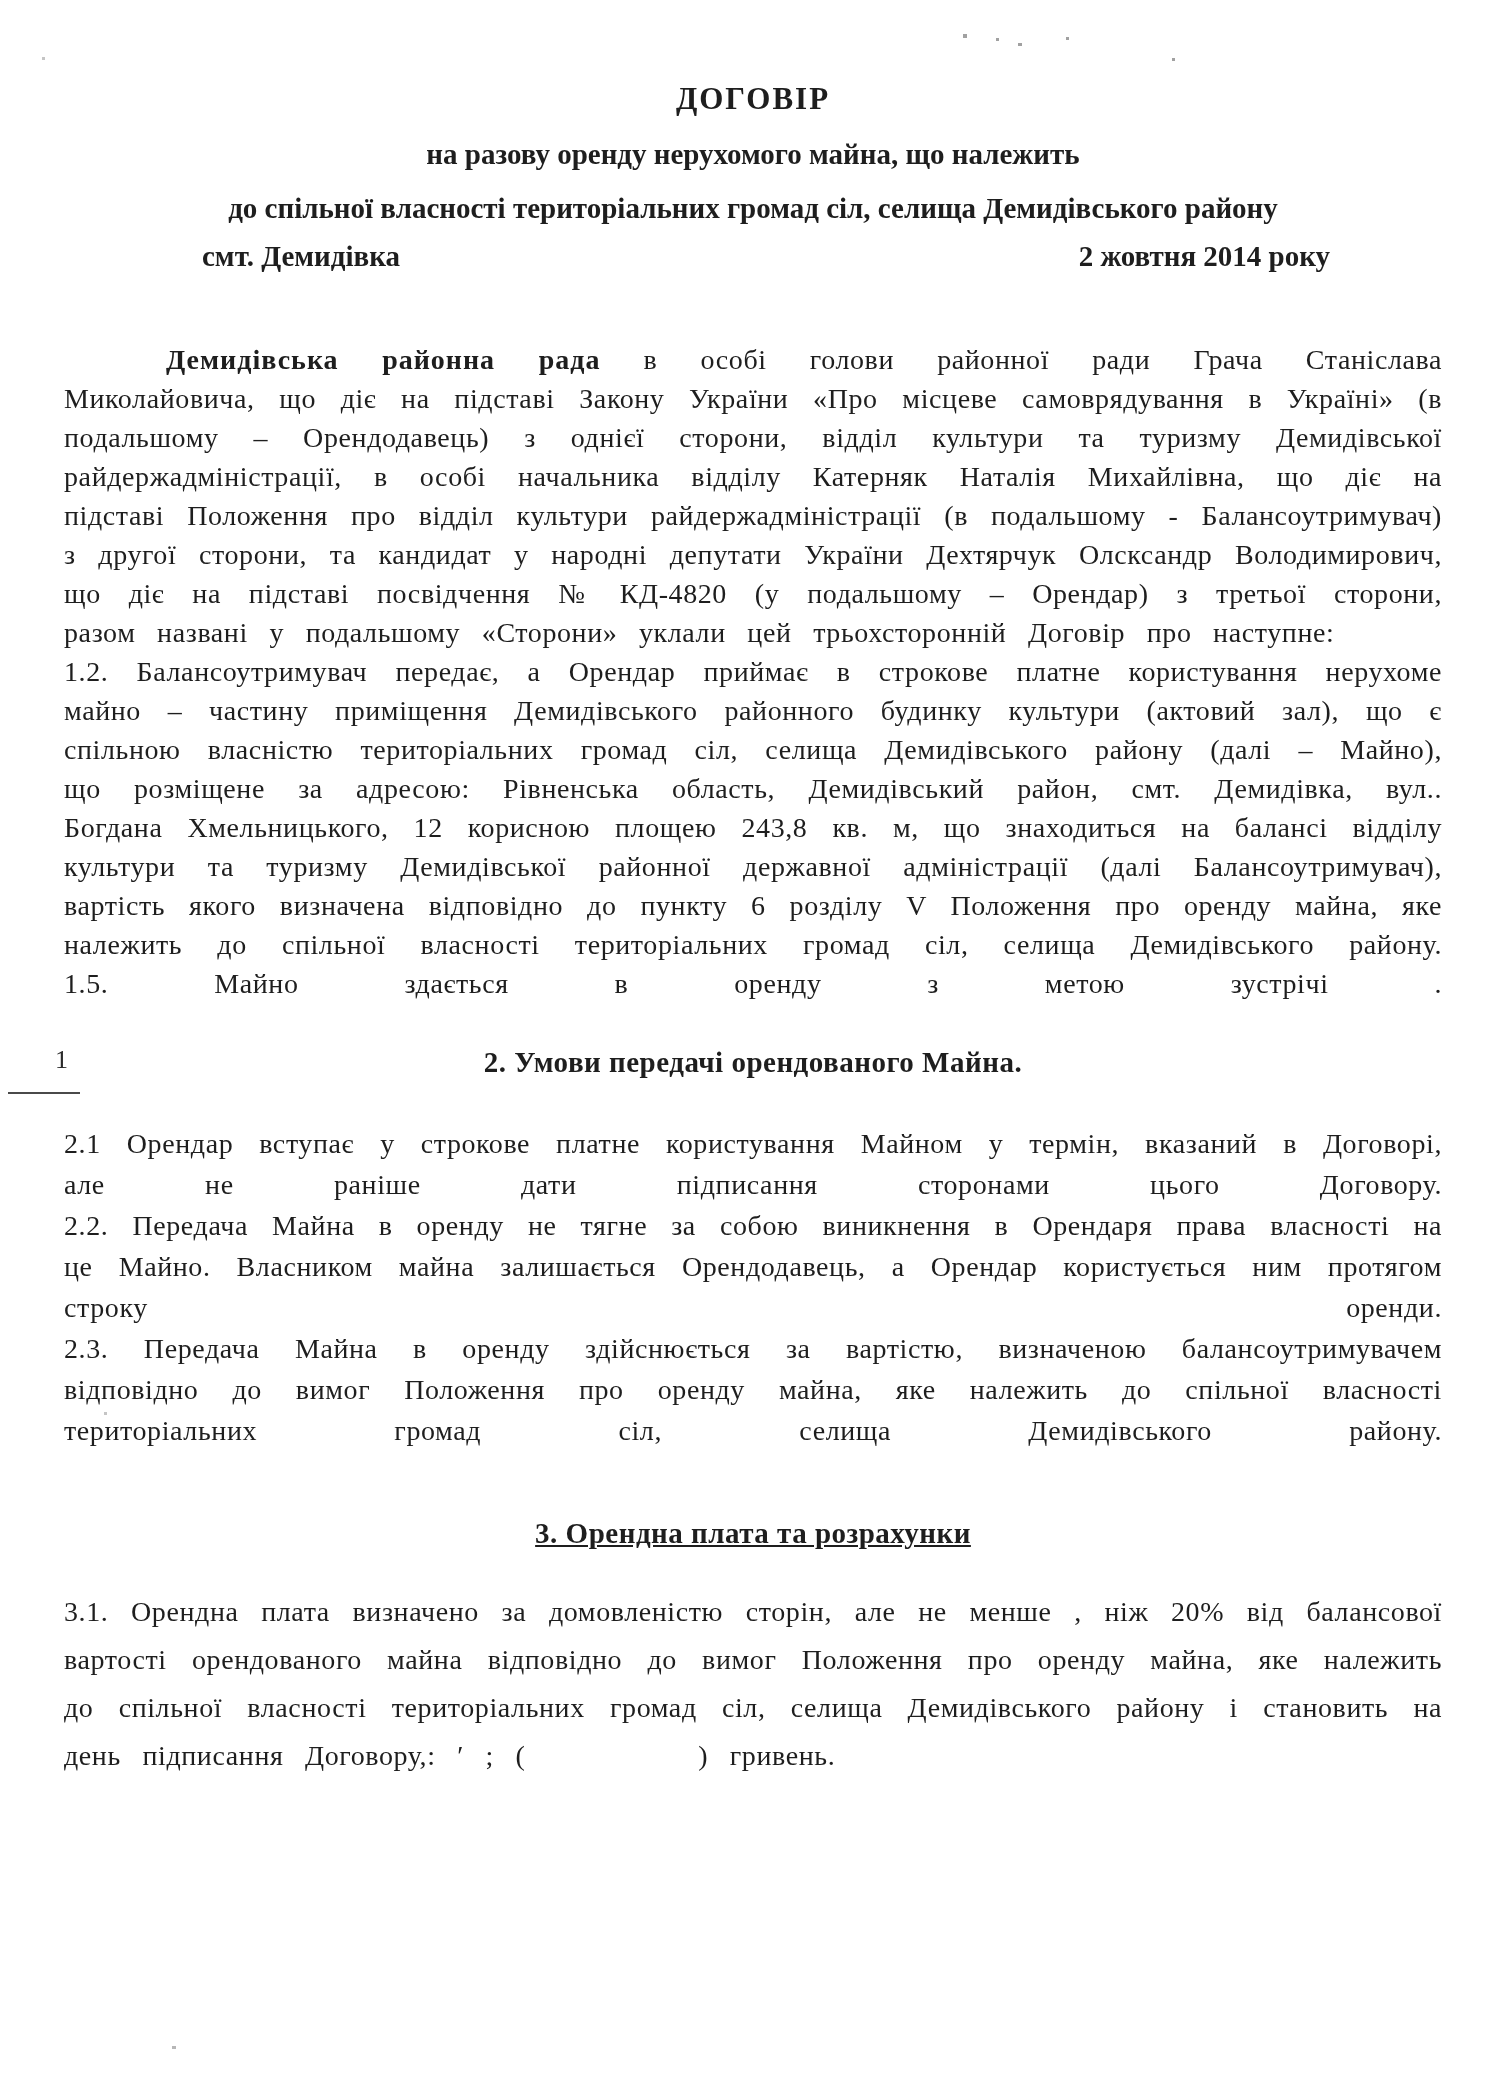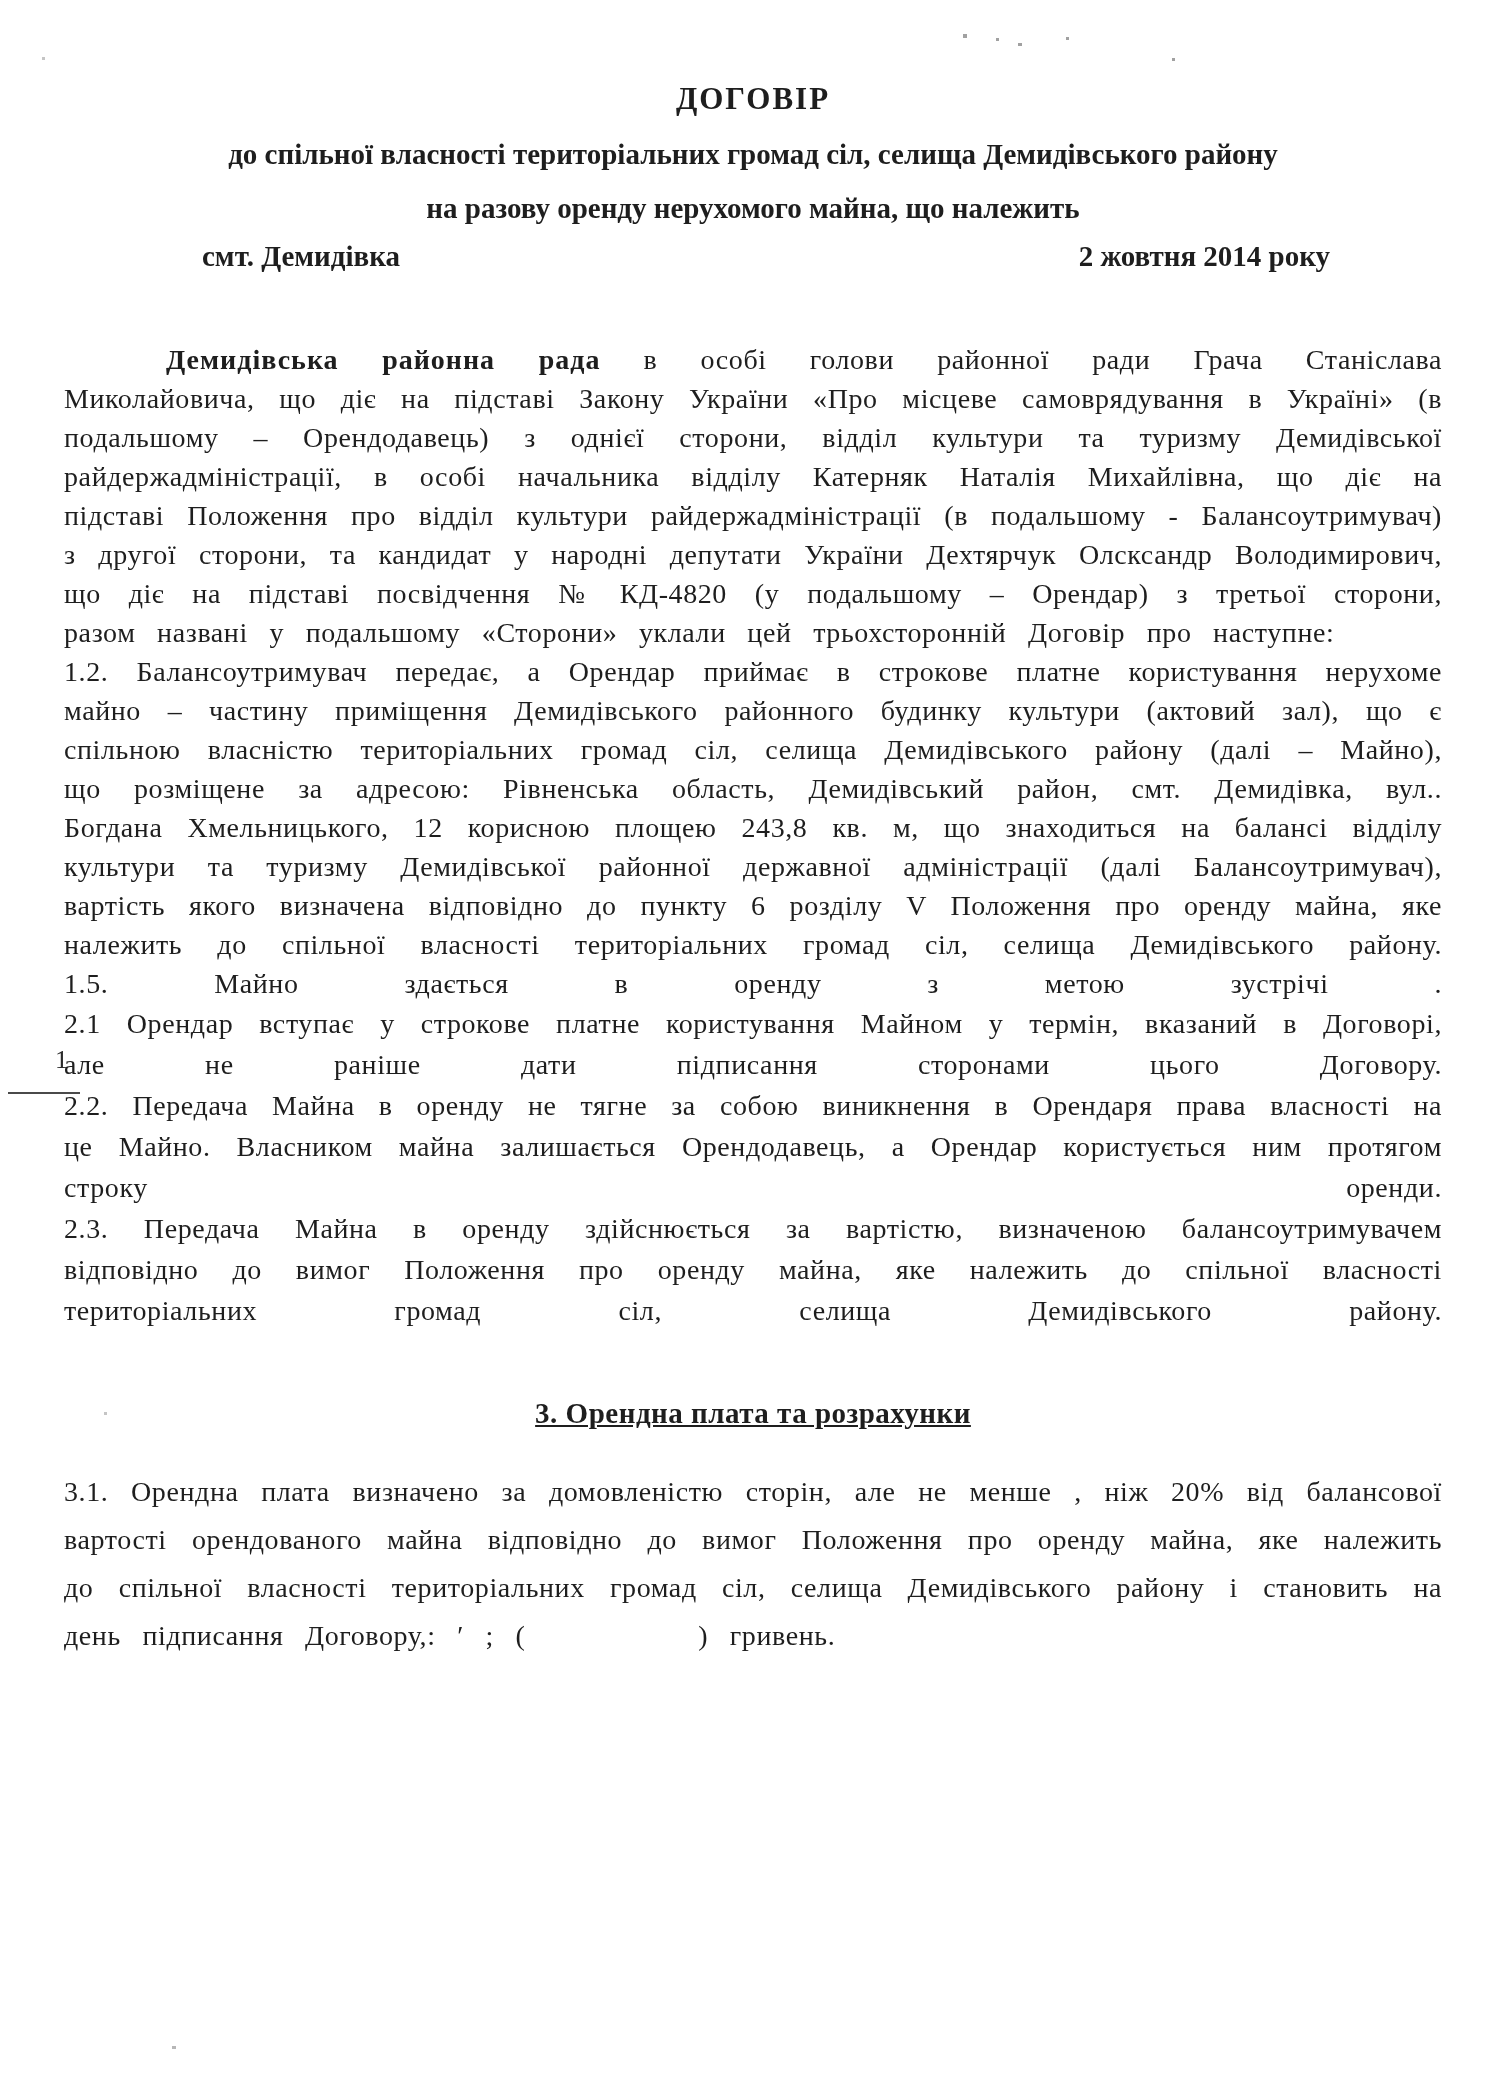--- a/index.html
+++ b/index.html
@@ -104,38 +104,39 @@
   <div class="speck" style="left:42px; top:57px; width:3px; height:3px; opacity:0.4;"></div>
   <div class="speck" style="left:172px; top:2046px; width:4px; height:3px; opacity:0.5;"></div>
   <div class="speck" style="left:104px; top:1412px; width:3px; height:3px; opacity:0.4;"></div>
 
   <div class="margin-note">1</div>
   <div class="margin-dash"></div>
 
   <div class="content">
 
     <div class="doc-title">ДОГОВІР</div>
+    <div class="doc-sub sub1">на  разову оренду нерухомого майна, що належить</div>
     <div class="doc-sub sub2">до спільної власності територіальних громад сіл, селища Демидівського району</div>
-    <div class="doc-sub sub1">на  разову оренду нерухомого майна, що належить</div>
 
     <div class="place-date">
       <span>смт. Демидівка</span>
       <span>2 жовтня 2014 року</span>
     </div>
 
     <div class="bodytext preamble">
       <span class="lead">Демидівська районна рада</span><span> в особі голови районної ради Грача Станіслава Миколайовича, що діє на підставі Закону України «Про місцеве самоврядування в Україні» (в подальшому – Орендодавець) з однієї сторони, відділ культури та туризму Демидівської райдержадміністрації, в особі начальника відділу Катерняк Наталія Михайлівна, що діє на підставі Положення про відділ культури райдержадміністрації (в подальшому - Балансоутримувач) з другої сторони, та кандидат у народні депутати України Дехтярчук Олсксандр Володимирович, що діє на підставі посвідчення № КД-4820 (у подальшому – Орендар) з третьої сторони, разом названі у подальшому «Сторони» уклали цей трьохсторонній Договір про наступне:</span>
     </div>
 
     <div class="sec1">
       <div class="bodytext clause jlast">1.2. Балансоутримувач передає, а Орендар приймає в строкове платне користування нерухоме майно – частину приміщення Демидівського районного будинку культури (актовий зал), що є спільною власністю територіальних громад сіл, селища Демидівського району (далі – Майно), що розміщене за адресою: Рівненська область, Демидівський район, смт. Демидівка, вул.. Богдана Хмельницького, 12 корисною площею 243,8 кв. м, що знаходиться на балансі відділу культури та туризму Демидівської районної державної адміністрації (далі Балансоутримувач), вартість якого визначена відповідно до пункту 6 розділу V Положення про оренду майна, яке належить до спільної власності територіальних громад сіл, селища Демидівського району.</div>
       <div class="bodytext clause jlast">1.5. Майно здається в оренду з метою зустрічі .</div>
     </div>
 
     <div class="sec2">
+      <div class="sec-heading h2x">2. Умови передачі орендованого Майна.</div>
       <div class="bodytext clause jlast">2.1 Орендар вступає у строкове платне користування Майном у термін, вказаний в Договорі, але не раніше дати підписання сторонами цього Договору.</div>
       <div class="bodytext clause jlast">2.2. Передача Майна в оренду не тягне за собою виникнення в Орендаря права власності на це Майно. Власником майна залишається Орендодавець, а Орендар користується ним протягом строку оренди.</div>
       <div class="bodytext clause jlast">2.3. Передача Майна в оренду здійснюється за вартістю, визначеною балансоутримувачем відповідно до вимог Положення про оренду майна, яке належить до спільної власності територіальних громад сіл, селища Демидівського району.</div>
     </div>
 
     <div class="sec3">
       <div class="sec-heading h3x">3. Орендна плата та розрахунки</div>
       <div class="bodytext clause p31">3.1. Орендна плата визначено за домовленістю сторін, але не менше , ніж 20% від балансової вартості орендованого майна відповідно до вимог Положення про оренду майна, яке належить до спільної власності територіальних громад сіл, селища Демидівського району  і становить на день підписання Договору,: ′ ; (&nbsp;&nbsp;&nbsp;&nbsp;&nbsp;&nbsp;&nbsp;&nbsp;) гривень.</div>
     </div>
 

